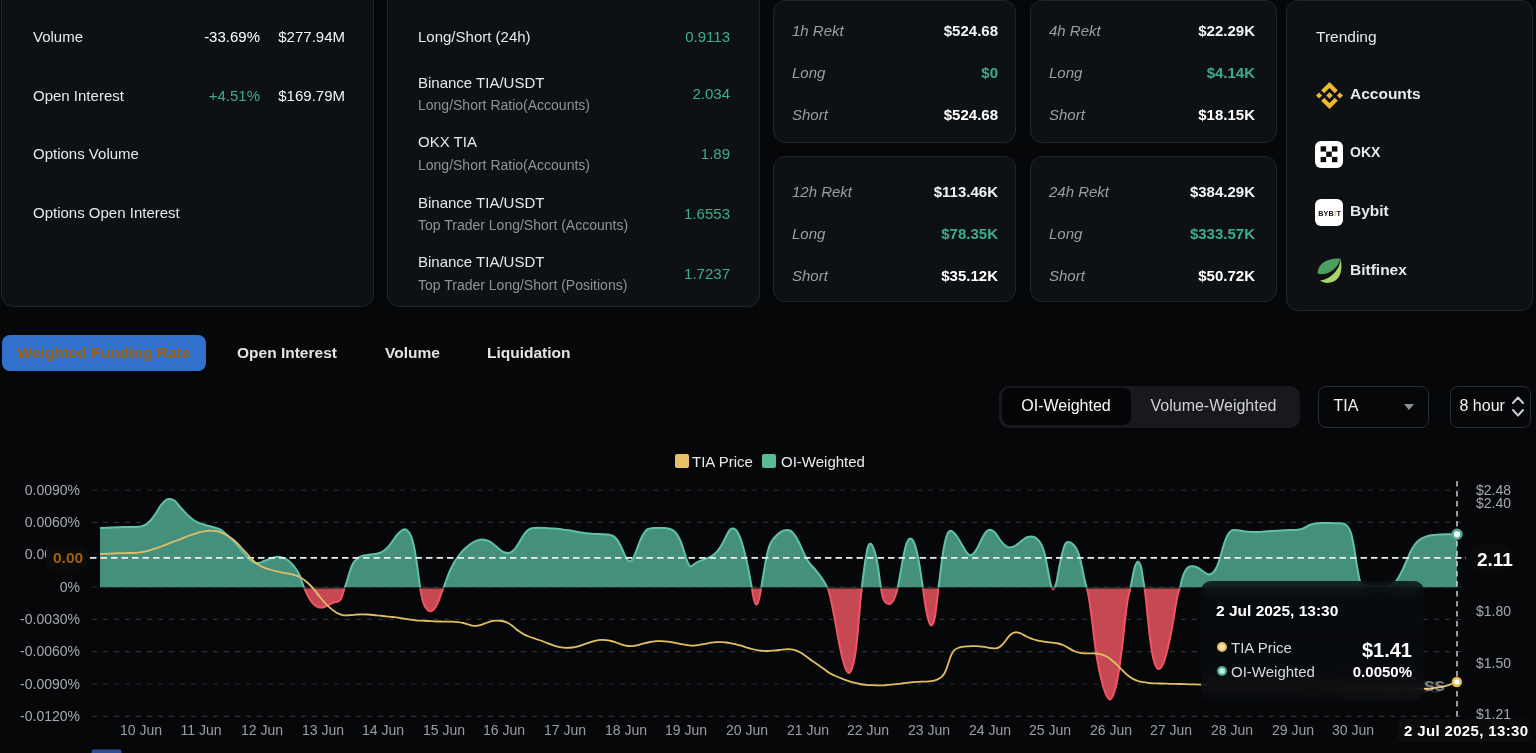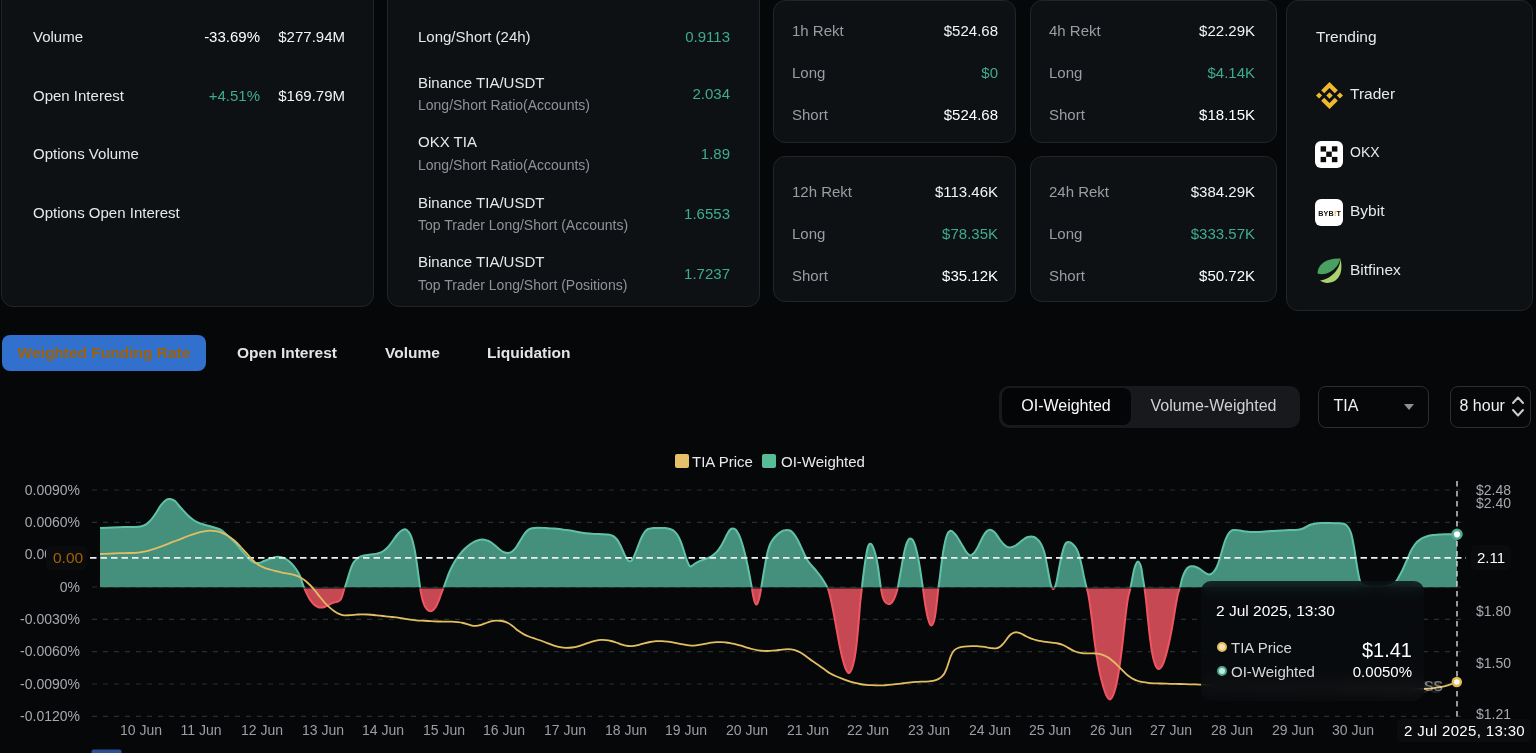--- a/index.html
+++ b/index.html
@@ -2,23 +2,23 @@
 <html><head><meta charset="utf-8">
 <style>
 * { margin:0; padding:0; box-sizing:border-box; }
 html,body { background:#060709; }
 #page { position:relative; width:1536px; height:753px; background:#060709;
   font-family:"Liberation Sans", sans-serif; overflow:hidden; color:#e8e9eb; }
 .card { position:absolute; background:#0e1114; border:1px solid #212429; border-radius:12px; }
 .abs { position:absolute; }
 .lab { position:absolute; font-size:15px; color:#e6e8ea; white-space:nowrap; }
 .sub { position:absolute; font-size:14px; color:#8f9298; white-space:nowrap; }
-.glab { position:absolute; font-size:15px; color:#9a9da3; white-space:nowrap; }
+.glab { position:absolute; font-size:15px; color:#9a9da3; white-space:nowrap;font-style:italic; }
 .val { position:absolute; font-size:15px; color:#f2f3f5; white-space:nowrap; transform:translateX(-100%); }
-.bold { font-weight:normal; }
+.bold { font-weight:bold; }
 .green { color:#3dac8f; }
 .red { color:#ffffff; }
 .ylab { position:absolute; right:1456px; font-size:14px; color:#a6a9ae; white-space:nowrap; line-height:17px; }
 .yrlab { position:absolute; left:1476px; font-size:14px; color:#a6a9ae; white-space:nowrap; line-height:17px; }
 .xlab { position:absolute; top:722px; width:66px; text-align:center; font-size:14px; color:#9b9ea4; white-space:nowrap; }
 .tabtxt { position:absolute; top:344px; font-size:15.5px; font-weight:bold; color:#e3e4e6; white-space:nowrap; }
 </style></head>
 <body>
 <div id="page">
 
@@ -99,21 +99,21 @@
 <div class="xlab" style="left:1017px">25 Jun</div>
 <div class="xlab" style="left:1078px">26 Jun</div>
 <div class="xlab" style="left:1138px">27 Jun</div>
 <div class="xlab" style="left:1199px">28 Jun</div>
 <div class="xlab" style="left:1260px">29 Jun</div>
 <div class="xlab" style="left:1320px">30 Jun</div>
 
 <div class="abs" style="left:46px;top:545.5px;width:41px;height:24px;background:#0a0b0d;border-radius:5px"></div>
 <div class="abs bold" style="left:53px;top:549px;font-size:15.5px;color:#a16207">0.00</div>
 <div class="abs" style="left:1470.5px;top:545px;width:40px;height:25px;background:#0a0b0d;border-radius:5px"></div>
-<div class="abs" style="left:1477px;top:549px;font-size:15px;font-weight:400;color:#fff">2.11</div>
+<div class="abs" style="left:1477px;top:549px;font-size:19px;font-weight:700;color:#fff">2.11</div>
 <div class="abs" style="left:1397px;top:719px;width:134px;height:23px;background:#0b0c0e;border-radius:4px"></div>
 <div class="abs bold" style="left:1404px;top:722px;font-size:15px;letter-spacing:0.35px;color:#fff">2 Jul 2025, 13:30</div>
 
 <div class="abs" style="left:675px;top:454px;width:14px;height:14px;border-radius:2px;background:#e7c169"></div>
 <div class="abs" style="left:692px;top:453px;font-size:15px;color:#e9eaec">TIA Price</div>
 <div class="abs" style="left:762px;top:454px;width:14px;height:14px;border-radius:2px;background:#57bd96"></div>
 <div class="abs" style="left:781px;top:453px;font-size:15px;color:#e9eaec">OI-Weighted</div>
 
 <div class="card" style="left:1px;top:-46px;width:373px;height:353px"></div>
 <div class="card" style="left:387px;top:-46px;width:373px;height:353px"></div>
@@ -178,21 +178,21 @@
 <div class="lab" style="left:1316px;top:28px;font-size:15.5px">Trending</div>
 <svg class="abs" style="left:1316px;top:82px" width="27" height="27" viewBox="0 0 27 27">
 <g fill="#efb92d">
 <path d="M8.26 11.35 13.5 6.1 18.75 11.35 21.8 8.3 13.5 0 5.2 8.3 Z"></path>
 <path d="M0 13.5 3.05 10.45 6.1 13.5 3.05 16.55 Z"></path>
 <path d="M10.26 13.5 13.5 10.26 16.74 13.5 13.5 16.74 Z"></path>
 <path d="M20.9 13.5 23.95 10.45 27 13.5 23.95 16.55 Z"></path>
 <path d="M8.26 15.65 13.5 20.9 18.75 15.65 21.8 18.7 13.5 27 5.2 18.7 Z"></path>
 </g>
 </svg>
-<div class="lab bold" style="left:1350px;top:85px;font-size:15.5px">Trader</div>
+<div class="lab bold" style="left:1350px;top:85px;font-size:15.5px">Accounts</div>
 <svg class="abs" style="left:1315px;top:141px" width="28" height="27" viewBox="0 0 28 27">
 <rect x="0" y="0" width="28" height="27" rx="6" fill="#fff"></rect>
 <g fill="#0b0b0b">
 <rect x="5.6" y="5.3" width="5.5" height="5.3"></rect>
 <rect x="16.9" y="5.3" width="5.5" height="5.3"></rect>
 <rect x="11.25" y="10.6" width="5.5" height="5.3"></rect>
 <rect x="5.6" y="15.9" width="5.5" height="5.3"></rect>
 <rect x="16.9" y="15.9" width="5.5" height="5.3"></rect>
 </g>
 </svg>

